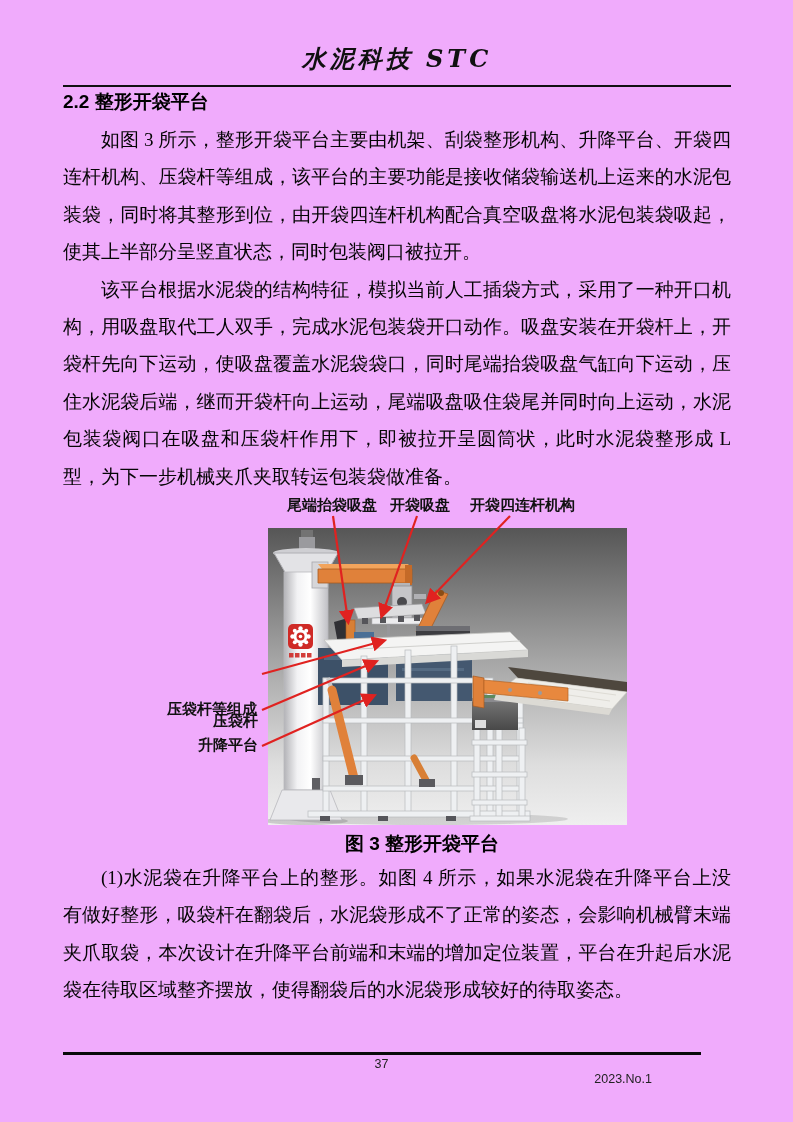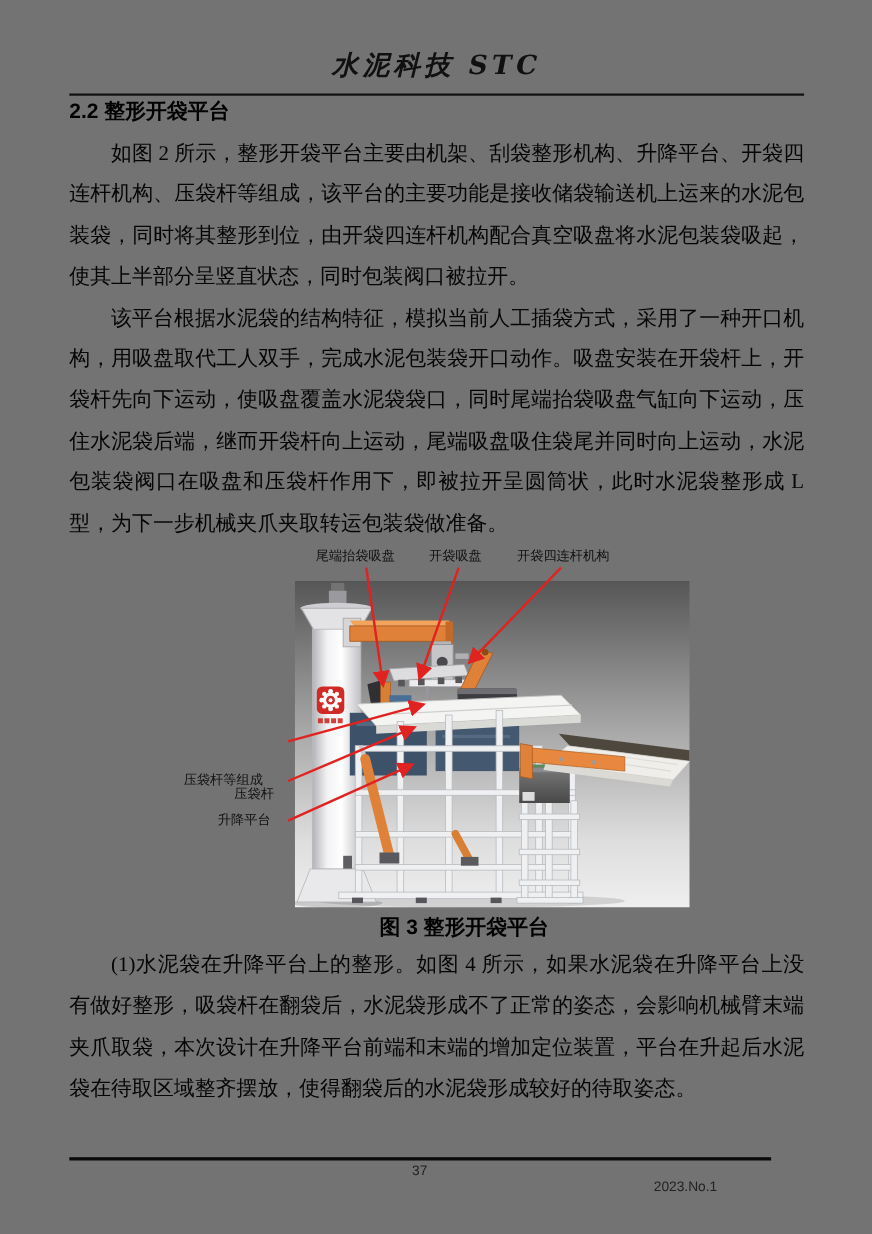--- a/index.html
+++ b/index.html
@@ -1,21 +1,21 @@
 <!DOCTYPE html>
 <html style="--leader-red: #e02220;"><head>
 <meta charset="utf-8">
 <style>
   * { margin:0; padding:0; box-sizing:border-box; }
   html,body { background:#888; }
   .page {
     position:relative;
     width:793px; height:1122px;
     margin:0 auto;
-    background:#737373;
+    background:#f0abfc;
     font-family:"Liberation Serif", serif;
     color:#000;
     padding:42px 62px 0 63px;
     overflow:hidden;
   }
   .journal-title {
     text-align:center;
     font-family:"DejaVu Serif", serif;
     font-style:italic;
     font-weight:bold;
@@ -59,22 +59,22 @@
   }
   .figure-image svg { display:block; width:100%; height:100%; }
   .leader-overlay {
     position:absolute; left:0; top:0;
     width:668px; height:333px;
     pointer-events:none;
   }
   .fig-label {
     position:absolute;
     font-family:"Liberation Sans", sans-serif;
-    font-weight:normal;
-    font-size:12px;
+    font-weight:bold;
+    font-size:15px;
     line-height:20px;
     color:#111;
     white-space:nowrap;
   }
   .lbl-top-1 { left:224px; top:0; }
   .lbl-top-2 { left:327px; top:0; }
   .lbl-top-3 { left:407px; top:0; }
   .lbl-left-1 { left:150px; top:168px;margin-top:48px; }
   .lbl-left-2 { left:104px; top:204px; }
   .lbl-left-3 { left:135px; top:240px; }
@@ -101,21 +101,21 @@
 </head>
 <body>
 
 <div class="page">
 
   <div class="journal-title">水泥科技 STC</div>
   <div class="header-rule"></div>
 
   <h2 class="section-heading">2.2 整形开袋平台</h2>
 
-  <p class="body-par par-1">如图 2 所示，整形开袋平台主要由机架、刮袋整形机构、升降平台、开袋四连杆机构、压袋杆等组成，该平台的主要功能是接收储袋输送机上运来的水泥包装袋，同时将其整形到位，由开袋四连杆机构配合真空吸盘将水泥包装袋吸起，使其上半部分呈竖直状态，同时包装阀口被拉开。</p>
+  <p class="body-par par-1">如图 3 所示，整形开袋平台主要由机架、刮袋整形机构、升降平台、开袋四连杆机构、压袋杆等组成，该平台的主要功能是接收储袋输送机上运来的水泥包装袋，同时将其整形到位，由开袋四连杆机构配合真空吸盘将水泥包装袋吸起，使其上半部分呈竖直状态，同时包装阀口被拉开。</p>
   <p class="body-par par-2">该平台根据水泥袋的结构特征，模拟当前人工插袋方式，采用了一种开口机构，用吸盘取代工人双手，完成水泥包装袋开口动作。吸盘安装在开袋杆上，开袋杆先向下运动，使吸盘覆盖水泥袋袋口，同时尾端抬袋吸盘气缸向下运动，压住水泥袋后端，继而开袋杆向上运动，尾端吸盘吸住袋尾并同时向上运动，水泥包装袋阀口在吸盘和压袋杆作用下，即被拉开呈圆筒状，此时水泥袋整形成 L 型，为下一步机械夹爪夹取转运包装袋做准备。</p>
 
   <div class="figure-wrap">
 
     <div class="figure-image">
       <svg viewBox="0 0 359 297" preserveAspectRatio="none">
         <defs>
           <linearGradient id="bgGrad" x1="0" y1="0" x2="0" y2="1">
             <stop offset="0" stop-color="#565656"></stop>
             <stop offset="0.45" stop-color="#a6a6a6"></stop>

